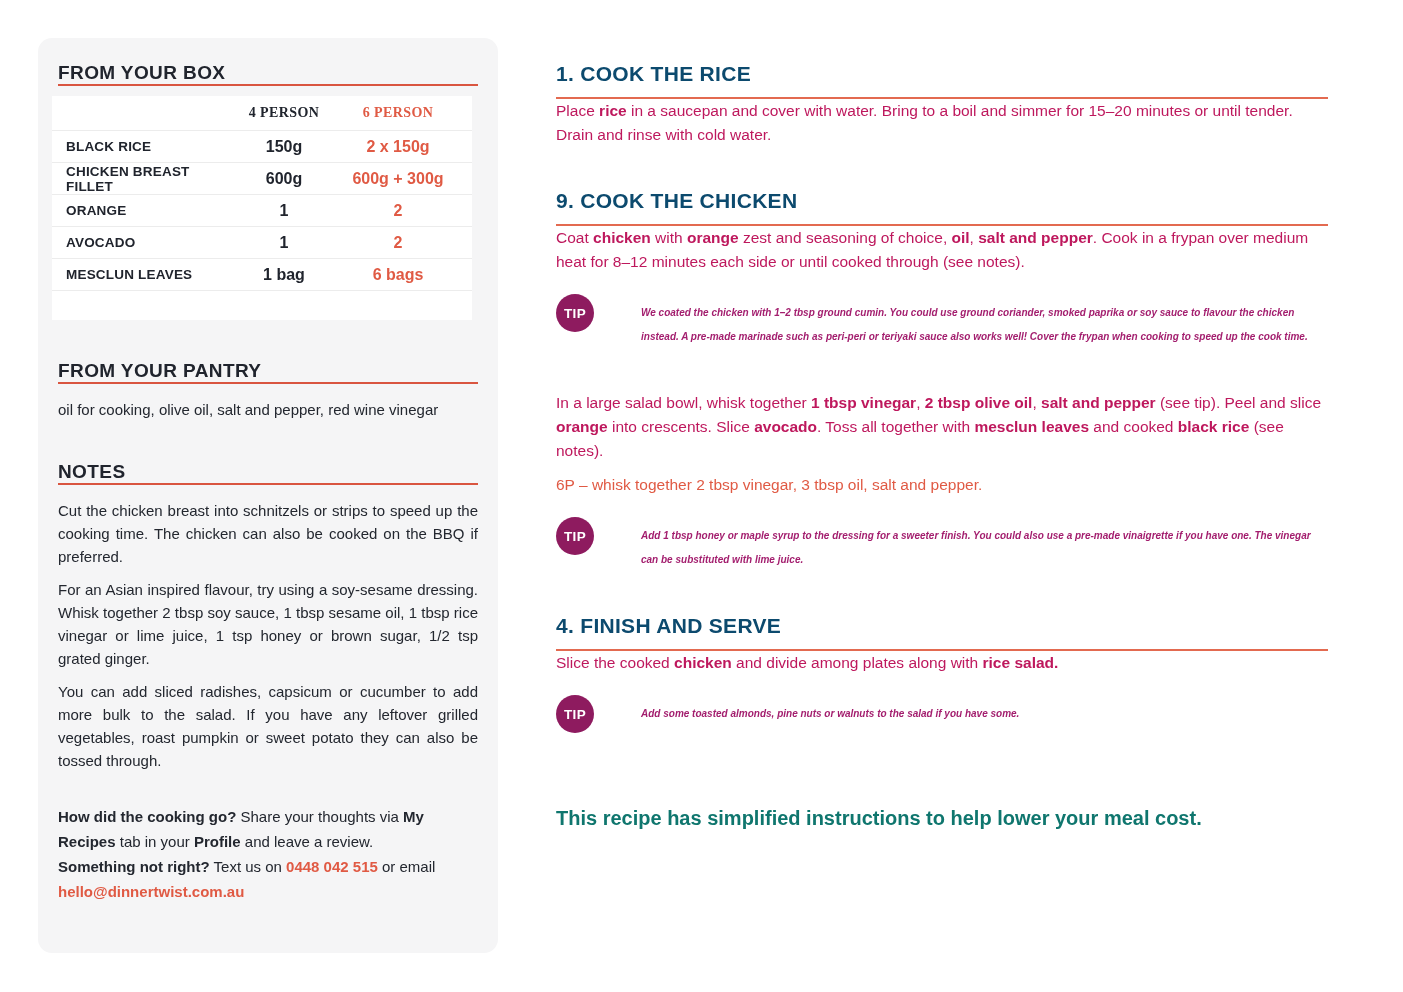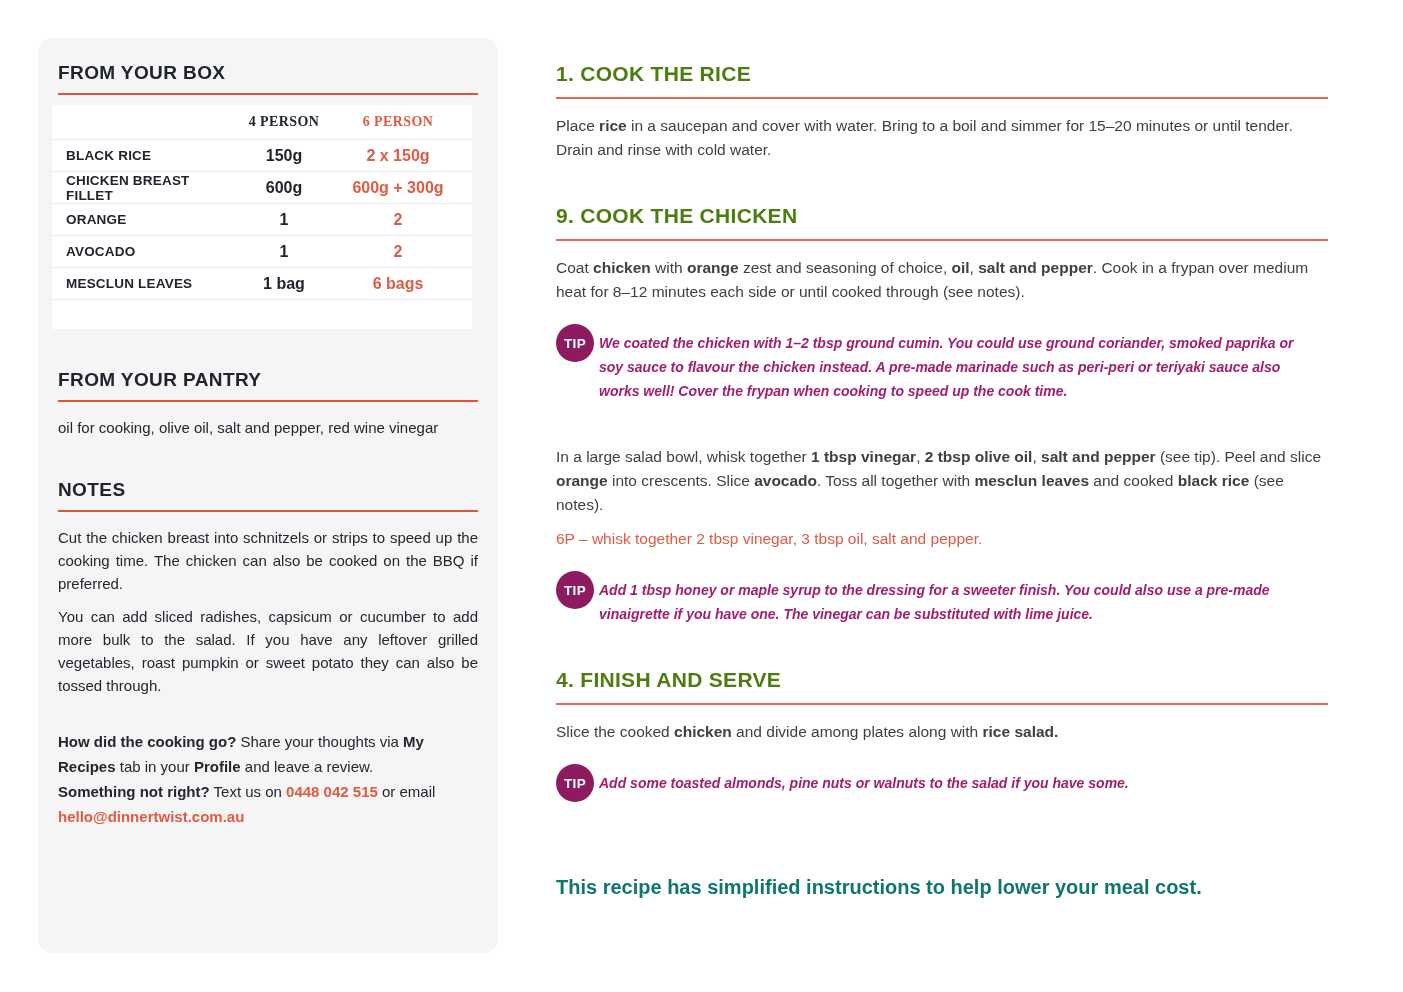--- a/index.html
+++ b/index.html
@@ -16,21 +16,20 @@
   .sidebar {
     position: absolute; left: 38px; top: 38px;
     width: 460px; height: 915px;
     background: #f5f5f6;
     border-radius: 14px;
     padding: 24px 20px;
   }
   .side-title {
     font-size: 19px; font-weight: 700; letter-spacing: 0.4px;
     color: #20242d;
-    padding-bottom: 9px;
     border-bottom: 2px solid #d95540;
   }
   .box-table {
     margin-top: 10px;
     background: #ffffff;
     width: 420px;
     margin-left: -6px;
     padding: 0 0 0 0;
     font-size: 13.5px;
   }
@@ -63,53 +62,53 @@
     color: #23272f;
   }
 
   
   .content {
     position: absolute; left: 556px; top: 62px;
     width: 772px;
   }
   .step + .step { margin-top: 42px; }
   .step-title {
-    color: #4d7c0f;
+    color: #0c4a6e;
     font-size: 21px; font-weight: 700; letter-spacing: 0.3px;
     padding-bottom: 11px;
     border-bottom: 2px solid #e36a50;
   }
   .step-body {
-    margin-top: 15px;
     font-size: 15.5px; line-height: 24px;
-    color: #404040;
+    color: #be185d;
   }
   .note-6p {
     margin-top: 10px;
     font-size: 15.5px; line-height: 24px;
     font-weight: 400;
     color: #e05a44;
   }
   .tip {
     margin-top: 20px;
-    display: flex; align-items: flex-start; gap: 5px;
+    display: flex; align-items: flex-start; gap: 15px;
   }
   .tip-badge {
     flex: 0 0 auto;
     width: 38px; height: 38px; border-radius: 50%;
     background: #8e1b5f; color: #ffffff;
     font-size: 13.5px; font-weight: 700; letter-spacing: 0.3px;
     display: flex; align-items: center; justify-content: center;
   }
   .tip-text {
     max-width: 700px;
-    font-size: 14px; line-height: 24px;
+    font-size: 10px; line-height: 24px;
     font-style: italic; font-weight: 700;
     color: #a31e6e;
     padding-top: 7px;
+    margin-left: 32px;
   }
   .closing {
     margin-top: 74px;
     font-size: 20px; font-weight: 700;
     color: #0f766e;
   }
 </style>
 </head>
 <body>
 
@@ -151,20 +150,21 @@
         <div class="tcell qty accent">6 bags</div>
       </div>
       <div class="table-pad"></div>
     </div>
 
     <h2 class="side-title side-section-title">FROM YOUR PANTRY</h2>
     <p class="side-text">oil for cooking, olive oil, salt and pepper, red wine vinegar</p>
 
     <h2 class="side-title side-section-title">NOTES</h2>
     <p class="side-text">Cut the chicken breast into schnitzels or strips to speed up the cooking time. The chicken can also be cooked on the BBQ if preferred.</p>
+    <p class="side-text">For an Asian inspired flavour, try using a soy-sesame dressing. Whisk together 2 tbsp soy sauce, 1 tbsp sesame oil, 1 tbsp rice vinegar or lime juice, 1 tsp honey or brown sugar, 1/2 tsp grated ginger.</p>
     <p class="side-text">You can add sliced radishes, capsicum or cucumber to add more bulk to the salad. If you have any leftover grilled vegetables, roast pumpkin or sweet potato they can also be tossed through.</p>
 
     <p class="side-footer"><span style="font-weight: 700;">How did the cooking go?</span><span> Share your thoughts via </span><span style="font-weight: 700;">My Recipes</span><span> tab in your </span><span style="font-weight: 700;">Profile</span><span> and leave a review.</span><br><span style="font-weight: 700;">Something not right?</span><span> Text us on </span><span style="font-weight: 700; color: rgb(224, 90, 68);">0448 042 515</span><span> or email </span><span style="font-weight: 700; color: rgb(224, 90, 68);">hello@dinnertwist.com.au</span></p>
 
   </aside>
 
   <main class="content">
 
     <section class="step">
       <h2 class="step-title">1. COOK THE RICE</h2>

